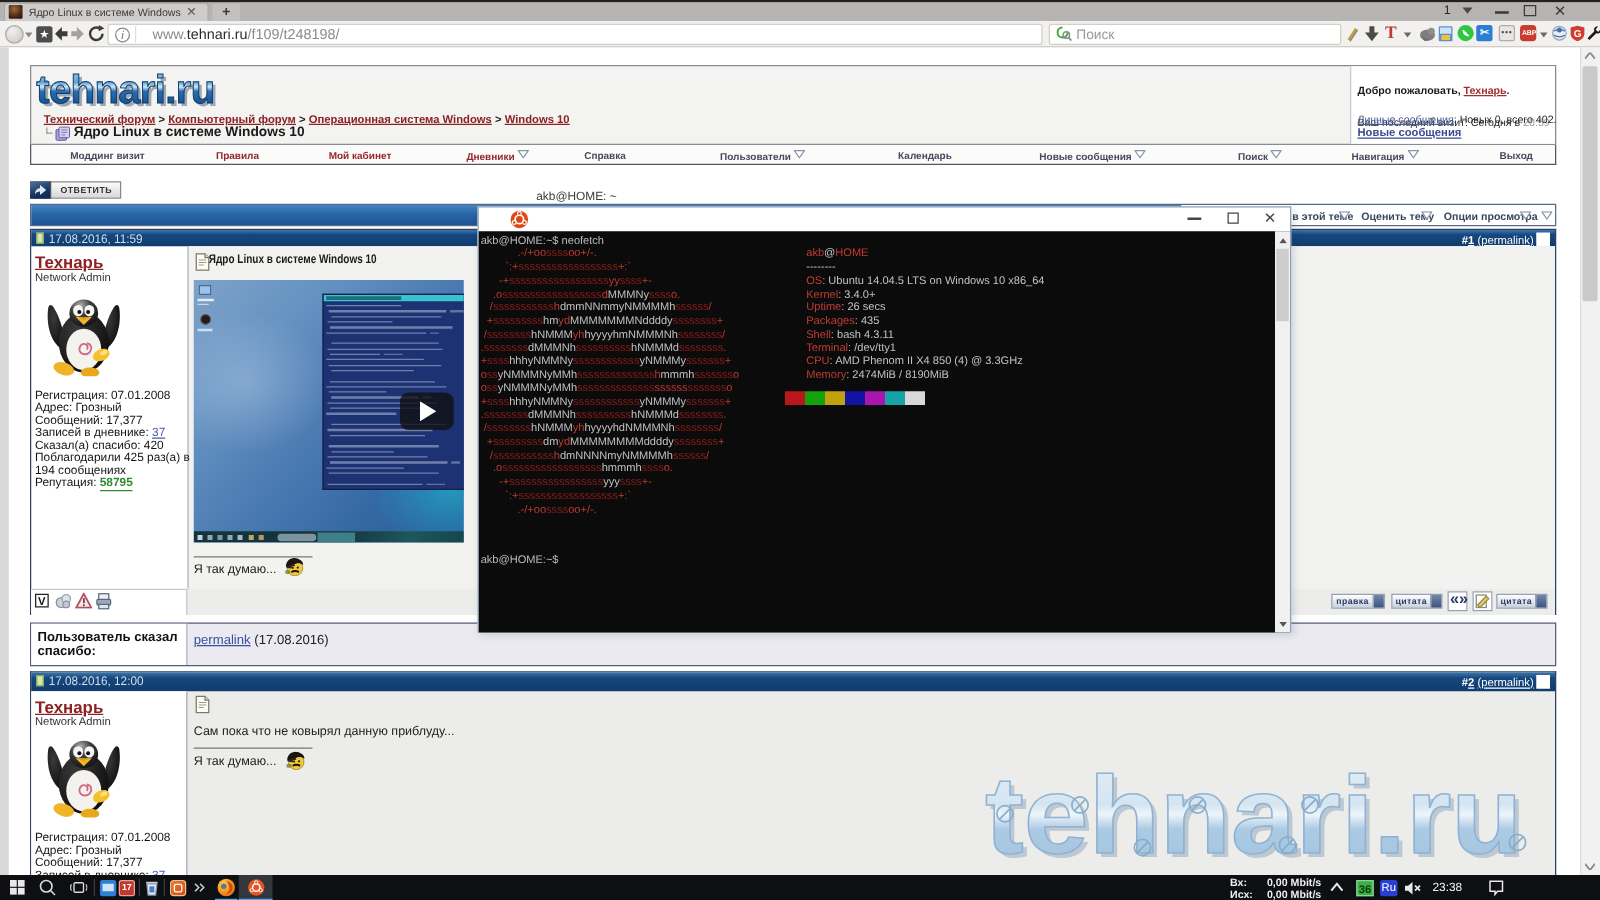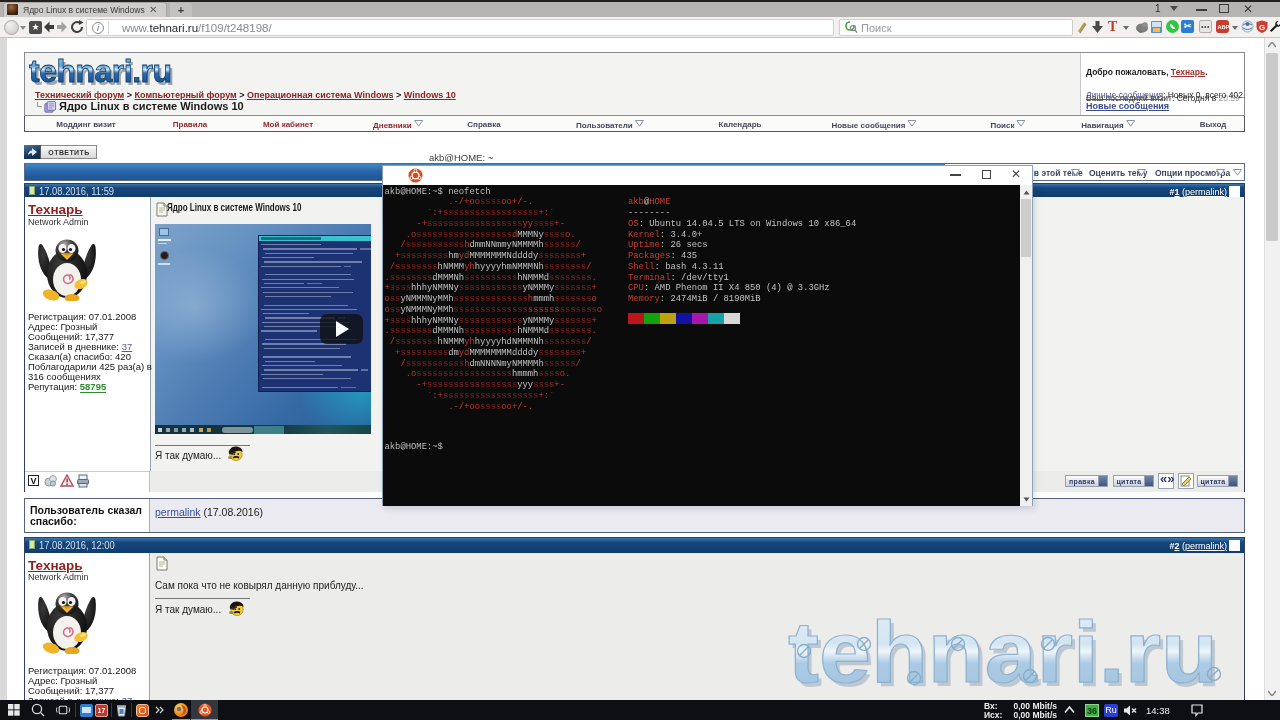--- a/index.html
+++ b/index.html
@@ -1,18 +1,18 @@
 <!DOCTYPE html>
 <html><head><meta charset="utf-8"><title>s</title>
 <style>
 *{margin:0;padding:0;box-sizing:border-box}
 html,body{width:1280px;height:720px;overflow:hidden;background:#fff;position:relative;font-family:"Liberation Sans",sans-serif}
 .abs{position:absolute}
 i{font-style:normal}
-#artpre,#infopre,.mono{font-family:Liberation Mono, monospace;font-size:8.85px;line-height:10.75px;white-space:pre}
+#artpre,#infopre,.mono{font-family:Liberation Sans, sans-serif;font-size:8.85px;line-height:10.75px;white-space:pre}
 #artpre .w,#infopre .w{color:#c2c2c2}
 #artpre .r1{color:#c0392f}
 #artpre .r2{color:#8e1d1a}
 #infopre .lr{color:#c33c32}
 .navlink{position:absolute;top:4px;transform:translateX(-50%);font-size:8px;font-weight:bold;color:#47485e;white-space:nowrap}
 .navred{color:#93262a}
 .stat{font-size:9.5px;color:#151515;white-space:nowrap}
 .btn{position:absolute;height:12px;background:linear-gradient(#fdfdfd,#dfe3ea 60%,#c9cfdb);border:1px solid #98a0b4;font-size:7px;font-weight:bold;color:#2a3c66;text-align:center;letter-spacing:0.3px;padding-right:9px}
 .btn .sq{position:absolute;right:0;top:0;bottom:0;width:9px;background:linear-gradient(#7286a8,#3c5580);border-left:1px solid #98a0b4}
 </style></head>
@@ -229,21 +229,21 @@
 
 <ellipse cx="15" cy="58" rx="8.5" ry="5" fill="#f0b429" transform="rotate(18 15 58)"></ellipse>
 <ellipse cx="36" cy="61" rx="7.5" ry="4" fill="#e8a81e"></ellipse>
 </svg></div>
 <div class="abs stat" style="left:28px;top:310.5px">Регистрация: 07.01.2008</div>
 <div class="abs stat" style="left:28px;top:320.5px">Адрес: Грозный</div>
 <div class="abs stat" style="left:28px;top:330.5px">Сообщений: 17,377</div>
 <div class="abs stat" style="left:28px;top:340.5px">Записей в дневнике: <span style="color:#4a5dae;text-decoration:underline">37</span></div>
 <div class="abs stat" style="left:28px;top:350.5px">Сказал(а) спасибо: 420</div>
 <div class="abs stat" style="left:28px;top:360.5px">Поблагодарили 425 раз(а) в</div>
-<div class="abs stat" style="left:28px;top:370.5px">316 сообщениях</div>
+<div class="abs stat" style="left:28px;top:370.5px">194 сообщениях</div>
 <div class="abs stat" style="left:28px;top:380.5px">Репутация: <span style="color:#2e8b2e;font-weight:bold;border-bottom:1px solid #2e8b2e">58795</span></div>
 <svg class="abs" style="left:155px;top:202px" width="13" height="15" viewBox="0 0 13 15">
     <path d="M2 1 L9 1 L12 4 L12 14 L2 14 Z" fill="#fdfdf5" stroke="#7a7a6a"></path>
     <path d="M9 1 L9 4 L12 4" fill="#e6e6d6" stroke="#7a7a6a"></path>
     <path d="M4 6 L10 6 M4 8 L10 8 M4 10 L8 10" stroke="#9a9a8a" stroke-width="0.8"></path>
   </svg>
 <div class="abs" style="left:167px;top:202px;font-size:10px;font-weight:bold;color:#1a1a1a;transform:scaleX(0.8);transform-origin:0 0">Ядро Linux в системе Windows 10</div>
 <div class="abs" style="left:155px;top:224px;width:216px;height:210px;overflow:hidden;background:
 linear-gradient(132deg,#7ea2c9 0%,#6693c2 25%,#4d7cb3 50%,#3569a4 75%,#2a5c98 100%)">
 <div class="abs" style="left:-30px;top:25px;width:140px;height:115px;background:radial-gradient(ellipse,rgba(205,222,240,0.32),transparent 70%)"></div>
@@ -483,21 +483,21 @@
 <i class="r1">o</i><i class="r2">ss</i><i class="w">yNMMMNyMMh</i><i class="r2">ssssssssssssss</i><i class="r1">ssssss</i><i class="r2">sssssss</i><i class="r1">o</i>
 <i class="r1">+</i><i class="r2">ssss</i><i class="w">hhhyNMMNy</i><i class="r2">ssssssssssss</i><i class="w">yNMMMy</i><i class="r2">sssssss</i><i class="r1">+</i>
 <i class="r1">.</i><i class="r2">ssssssss</i><i class="w">dMMMNh</i><i class="r2">ssssssssss</i><i class="w">hNMMMd</i><i class="r2">ssssssss</i><i class="r1">.</i>
 <i class="r1"> /</i><i class="r2">ssssssss</i><i class="w">hNMMM</i><i class="r1">yh</i><i class="w">hyyyyhdNMMMNh</i><i class="r2">ssssssss</i><i class="r1">/</i>
 <i class="r1">  +</i><i class="r2">sssssssss</i><i class="w">dm</i><i class="r1">yd</i><i class="w">MMMMMMMMddddy</i><i class="r2">ssssssss</i><i class="r1">+</i>
 <i class="r1">   /</i><i class="r2">sssssssssss</i><i class="r1">h</i><i class="w">dmNNNNmyNMMMMh</i><i class="r2">ssssss</i><i class="r1">/</i>
 <i class="r1">    .o</i><i class="r2">ssssssssssssssssss</i><i class="w">hmmmh</i><i class="r2">ssss</i><i class="r1">o.</i>
 <i class="r1">      -+</i><i class="r2">sssssssssssssssss</i><i class="w">yyy</i><i class="r2">ssss</i><i class="r1">+-</i>
 <i class="r1">        `:+</i><i class="r2">ssssssssssssssssss</i><i class="r1">+:`</i>
 <i class="r1">            .-/+oo</i><i class="r2">ssss</i><i class="r1">oo+/-.</i></pre>
-<pre class="abs" id="infopre" style="left:628px;top:197.4px"><i class="lr">akb</i><i class="w">@</i><i class="lr">HOME</i>
+<pre class="abs" id="infopre" style="left:645px;top:197.4px"><i class="lr">akb</i><i class="w">@</i><i class="lr">HOME</i>
 <i class="w">--------</i>
 <i class="lr">OS</i><i class="w">: Ubuntu 14.04.5 LTS on Windows 10 x86_64</i>
 <i class="lr">Kernel</i><i class="w">: 3.4.0+</i>
 <i class="lr">Uptime</i><i class="w">: 26 secs</i>
 <i class="lr">Packages</i><i class="w">: 435</i>
 <i class="lr">Shell</i><i class="w">: bash 4.3.11</i>
 <i class="lr">Terminal</i><i class="w">: /dev/tty1</i>
 <i class="lr">CPU</i><i class="w">: AMD Phenom II X4 850 (4) @ 3.3GHz</i>
 <i class="lr">Memory</i><i class="w">: 2474MiB / 8190MiB</i></pre>
 <div class="abs" style="left:627.5px;top:312.7px;width:16px;height:11.6px;background:#bb161b"></div>
@@ -564,15 +564,15 @@
   </div>
 <svg class="abs" style="left:1064px;top:705px" width="11" height="9" viewBox="0 0 11 9">
     <path d="M1 7.5 L5.5 2 L10 7.5" fill="none" stroke="#e8e8e8" stroke-width="1.6"></path>
   </svg>
 <div class="abs" style="left:1085px;top:703.5px;width:14px;height:13px;background:#3fae49;border:1px solid #88d890;color:#0a3a0a;font-size:9px;font-weight:bold;text-align:center;line-height:12px">36</div>
 <div class="abs" style="left:1104px;top:703.5px;width:14px;height:13px;background:#2a3fd4;border-radius:2px;color:#fff;font-size:9px;text-align:center;line-height:12.5px">Ru</div>
 <svg class="abs" style="left:1123px;top:703.5px" width="15" height="13" viewBox="0 0 15 13">
     <path d="M1 4.5 L3.5 4.5 L7 1.5 L7 11.5 L3.5 8.5 L1 8.5 Z" fill="#e8e8e8"></path>
     <path d="M9 4.5 L13 8.5 M13 4.5 L9 8.5" stroke="#e8e8e8" stroke-width="1.4"></path>
   </svg>
-<div class="abs" style="left:1146px;top:704.5px;font-size:9.5px;color:#f2f2f2">14:38</div>
+<div class="abs" style="left:1146px;top:704.5px;font-size:9.5px;color:#f2f2f2">23:38</div>
 <svg class="abs" style="left:1190px;top:703px" width="14" height="14" viewBox="0 0 14 14">
     <path d="M2 2 L12 2 L12 10 L8 10 L6 12.5 L6 10 L2 10 Z" fill="none" stroke="#e8e8e8" stroke-width="1.2"></path>
   </svg>
 </body></html>

